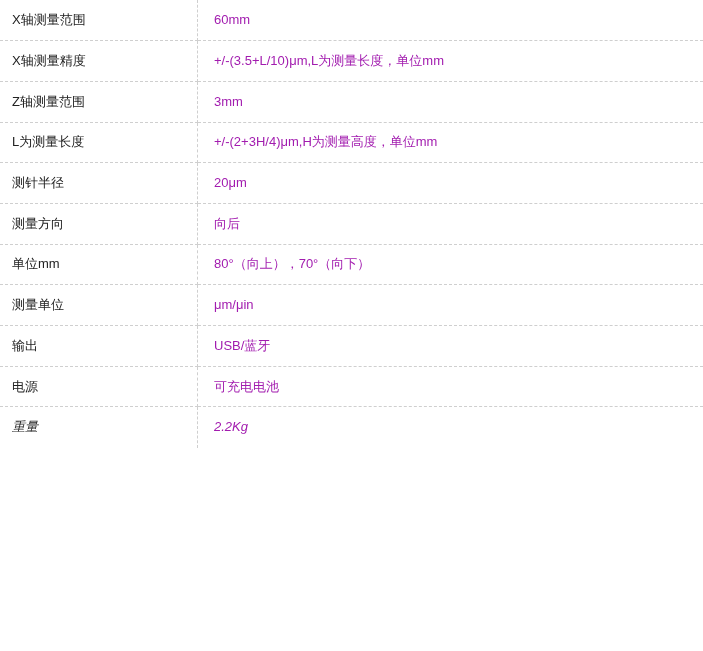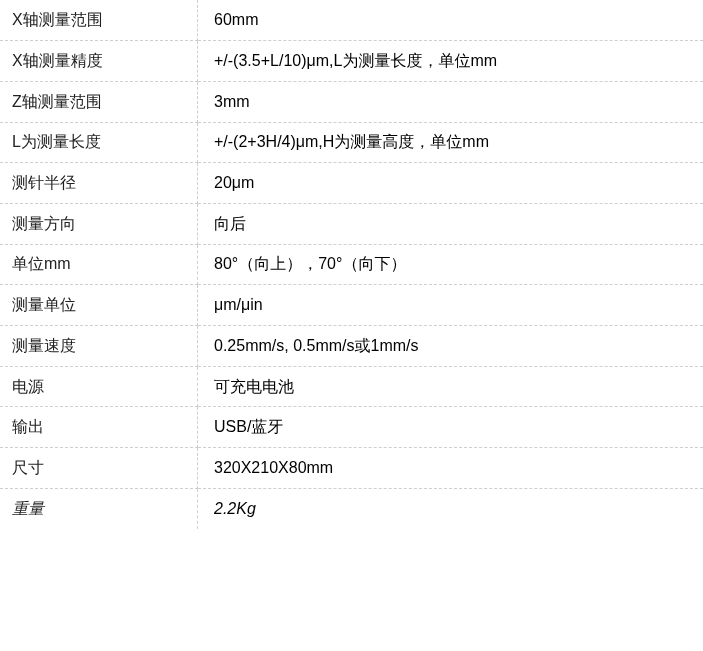--- a/index.html
+++ b/index.html
@@ -18,34 +18,34 @@
     width: 703px;
     border-collapse: collapse;
     table-layout: fixed;
   }
   .spec-table tr {
     height: 40.7px;
   }
   .spec-table td {
     border-bottom: 1px dashed #cfcfcf;
     padding: 0 0 0 12px;
-    font-size: 16px;
+    font-size: 13px;
     line-height: 22px;
     vertical-align: middle;
     white-space: nowrap;
     overflow: hidden;
   }
   .spec-table td.label {
     width: 185px;
     border-right: 1px dashed #cfcfcf;
     color: #222222;
   }
   .spec-table td.value {
     padding-left: 16px;
-    color: #000000;
+    color: #a21caf;
   }
   .spec-table tr:last-child td {
     border-bottom: none;
     font-style: italic;
   }
 </style>
 </head>
 <body>
 
 <table class="spec-table">
@@ -76,33 +76,25 @@
     </tr>
     <tr>
       <td class="label">单位mm</td>
       <td class="value">80°（向上），70°（向下）</td>
     </tr>
     <tr>
       <td class="label">测量单位</td>
       <td class="value">μm/μin</td>
     </tr>
     <tr>
-      <td class="label">测量速度</td>
-      <td class="value">0.25mm/s, 0.5mm/s或1mm/s</td>
+      <td class="label">输出</td>
+      <td class="value">USB/蓝牙</td>
     </tr>
     <tr>
       <td class="label">电源</td>
       <td class="value">可充电电池</td>
-    </tr>
-    <tr>
-      <td class="label">输出</td>
-      <td class="value">USB/蓝牙</td>
-    </tr>
-    <tr>
-      <td class="label">尺寸</td>
-      <td class="value">320X210X80mm</td>
     </tr>
     <tr>
       <td class="label">重量</td>
       <td class="value">2.2Kg</td>
     </tr>
   </tbody>
 </table>
 
 </body></html>

